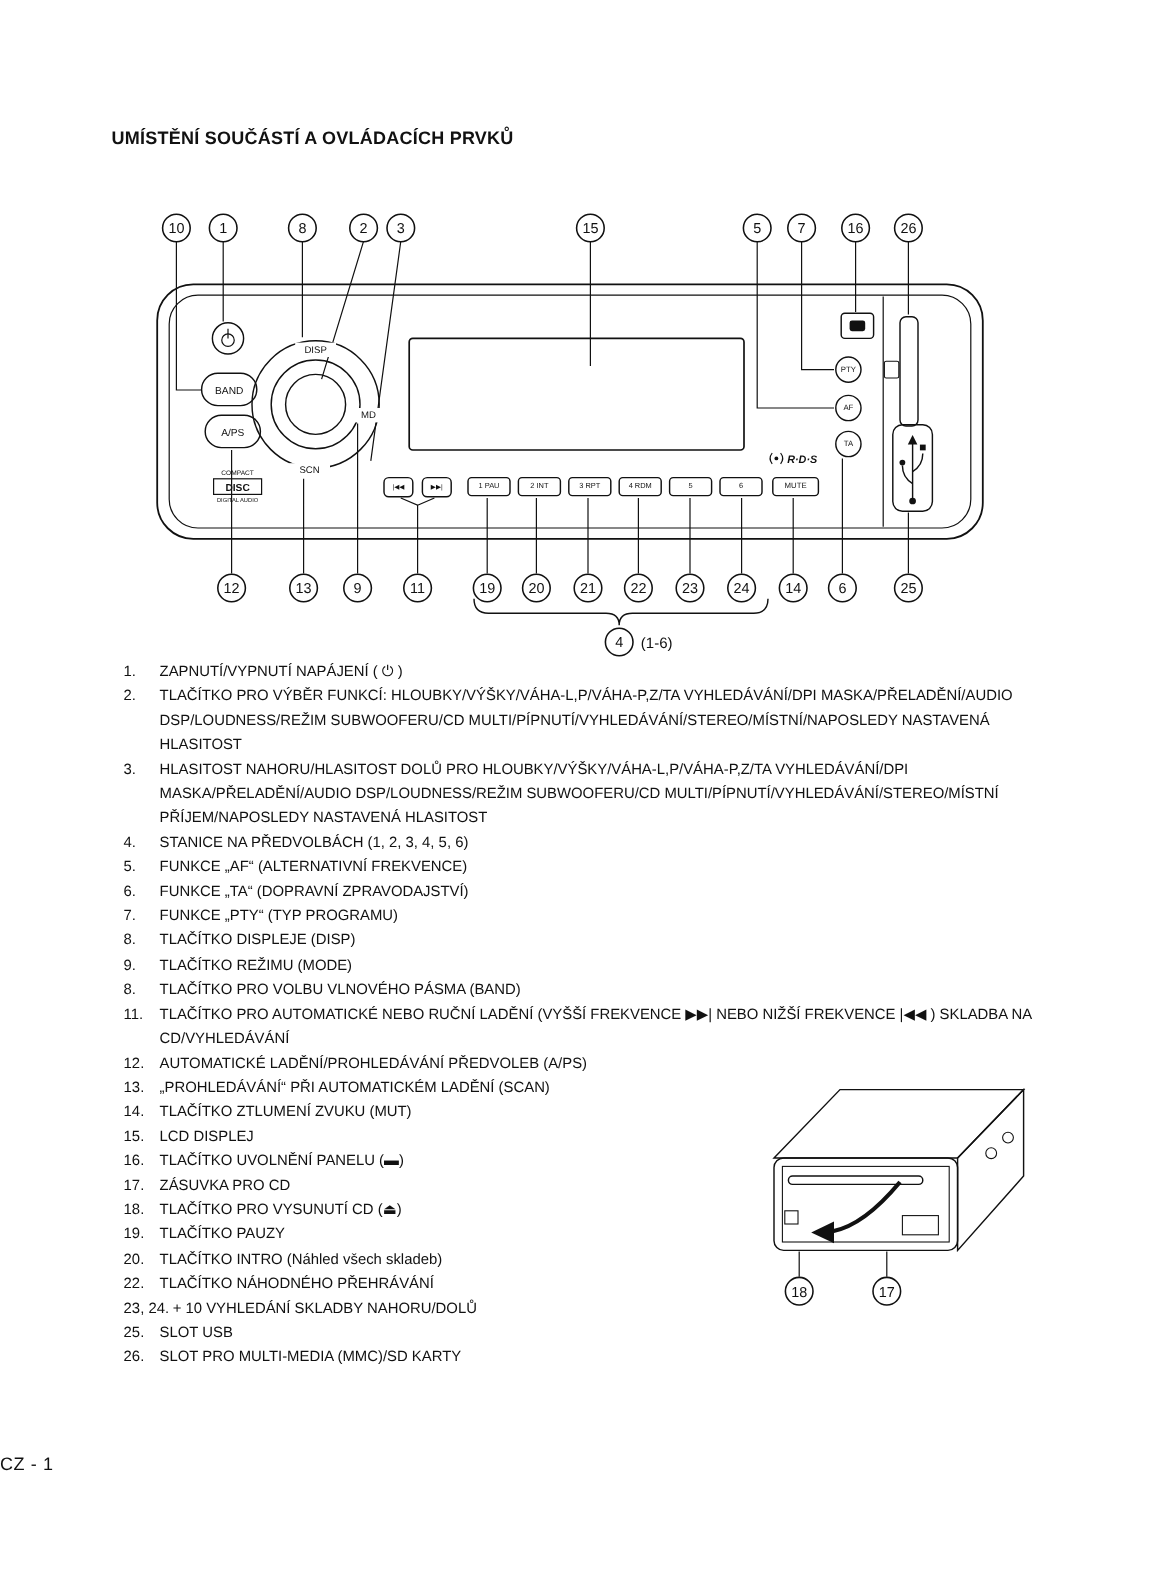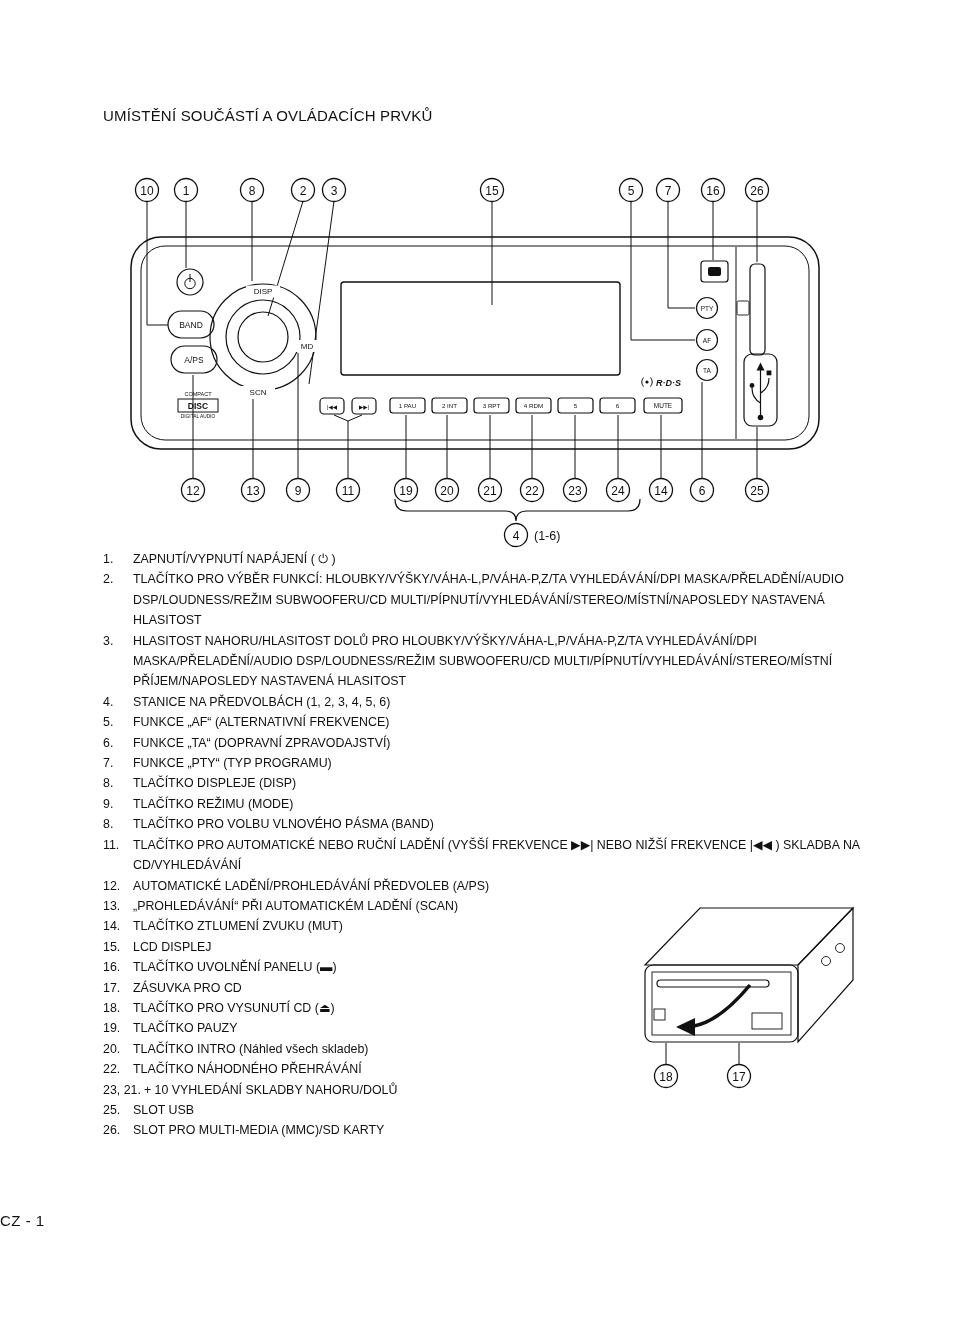--- a/index.html
+++ b/index.html
@@ -1,19 +1,19 @@
 <!DOCTYPE html>
 <html><head>
 <meta charset="utf-8">
 <style>
   *{box-sizing:border-box}
   html,body{margin:0;padding:0;background:#e9e9e9}
   body{font-family:"Liberation Sans",sans-serif;color:#111}
   .page{position:relative;width:962px;height:1328px;background:#ffffff;margin:0 auto;overflow:hidden}
-  .title{position:absolute;left:103px;top:107px;font-size:15px;font-weight:normal;letter-spacing:.2px}
+  .title{position:absolute;left:93px;top:107px;font-size:15px;font-weight:bold;letter-spacing:.2px}
   .main-diagram{position:absolute;left:0;top:165px}
   .items{position:absolute;left:103px;top:549px;width:762px;font-size:12.4px;line-height:20.4px}
   .li{display:flex}
   .num{min-width:30px;padding-right:3px;white-space:nowrap}
   .txt{flex:1;overflow-wrap:anywhere}
   .sub-diagram{position:absolute;left:600px;top:885px}
   .footer{position:absolute;left:0;top:1212px;width:100%;font-size:15px;letter-spacing:.5px}
   svg text{font-family:"Liberation Sans",sans-serif;fill:#111;stroke:none}
 </style>
 </head>
@@ -290,21 +290,21 @@
       </div>
     <div class="li">
         <span class="num">20.</span>
         <span class="txt">TLAČÍTKO INTRO (Náhled všech skladeb)</span>
       </div>
     <div class="li">
         <span class="num">22.</span>
         <span class="txt">TLAČÍTKO NÁHODNÉHO PŘEHRÁVÁNÍ</span>
       </div>
     <div class="li">
-        <span class="num">23, 21.</span>
+        <span class="num">23, 24.</span>
         <span class="txt">+ 10 VYHLEDÁNÍ SKLADBY NAHORU/DOLŮ</span>
       </div>
     <div class="li">
         <span class="num">25.</span>
         <span class="txt">SLOT USB</span>
       </div>
     <div class="li">
         <span class="num">26.</span>
         <span class="txt">SLOT PRO MULTI-MEDIA (MMC)/SD KARTY</span>
       </div>

